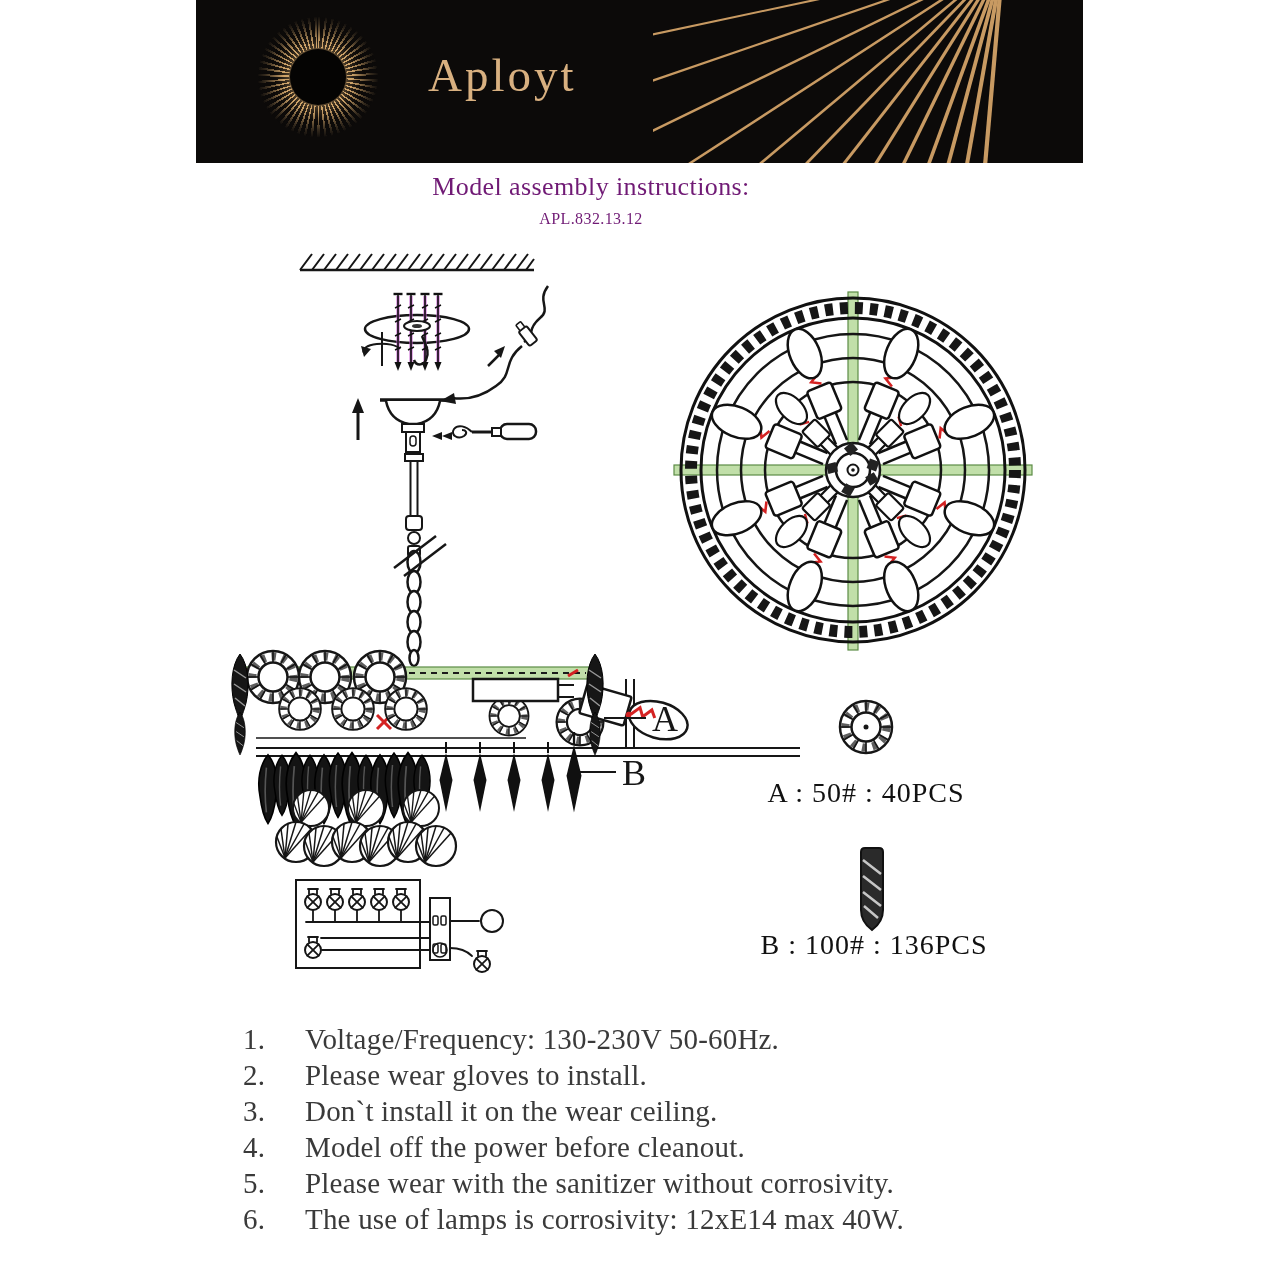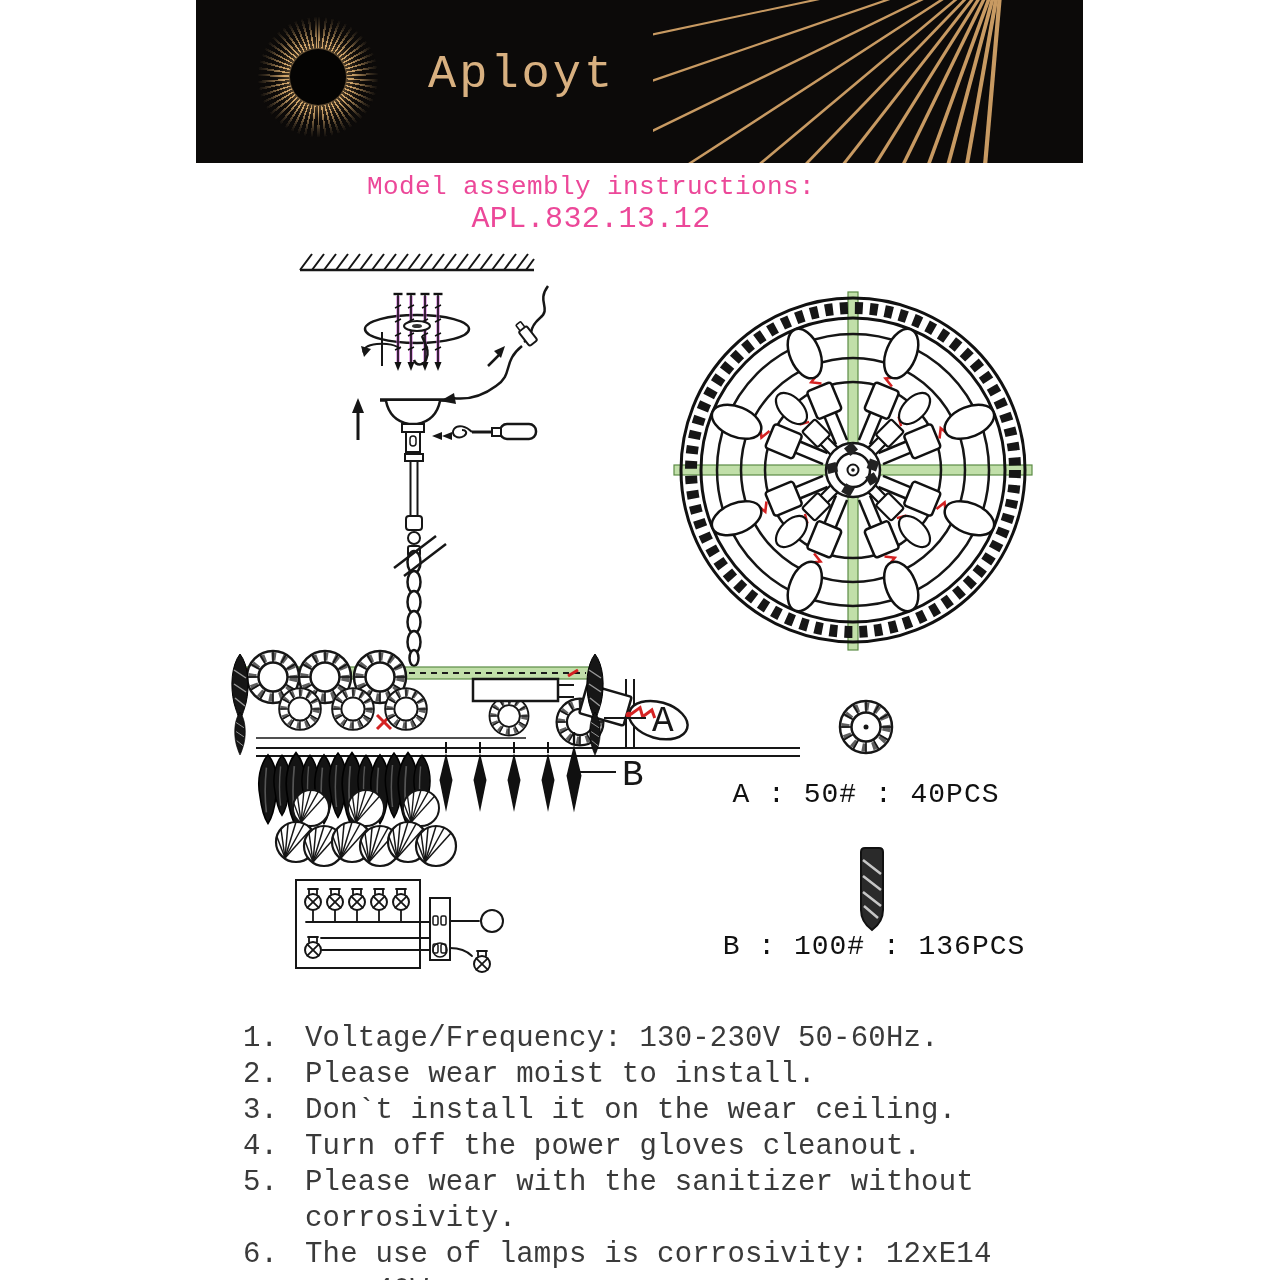--- a/index.html
+++ b/index.html
@@ -1,30 +1,30 @@
 <!DOCTYPE html>
 <html><head>
 <meta charset="utf-8">
 <style>
   html,body{margin:0;padding:0;background:#fff;}
   .page{position:relative;width:1280px;height:1280px;background:#fff;overflow:hidden;
-        font-family:Liberation Mono, monospace;}
+        font-family:Liberation Serif, serif;}
   .banner{position:absolute;left:196px;top:0;width:887px;height:163px;background:#0c0a09;overflow:hidden;}
   .starburst{position:absolute;left:62px;top:17px;width:120px;height:120px;border-radius:50%;
     background:
       radial-gradient(circle, rgba(12,10,9,0) 0 40%, rgba(12,10,9,.78) 62%, #0c0a09 72%),
       repeating-conic-gradient(rgba(214,170,110,.95) 0deg 2.4deg, rgba(12,10,9,0) 2.4deg 6.6deg);}
   .starburst::after{content:"";position:absolute;left:50%;top:50%;width:56px;height:56px;
     transform:translate(-50%,-50%);border-radius:50%;background:#050403;
     border:1px solid rgba(222,178,118,.4);box-shadow:0 0 14px 4px rgba(214,170,110,.45);}
   .brand{position:absolute;left:232px;top:48px;font-size:47px;letter-spacing:3px;color:#d8b080;}
   .corner-rays{position:absolute;right:0;top:0;}
-  .title-block{position:absolute;left:196px;top:171px;width:790px;text-align:center;color:#ec4899;}
+  .title-block{position:absolute;left:196px;top:171px;width:790px;text-align:center;color:#701a75;}
   .title-line{font-size:26px;letter-spacing:.4px;line-height:32px;}
-  .model-line{font-size:30px;letter-spacing:.4px;line-height:32px;}
+  .model-line{font-size:16px;letter-spacing:.4px;line-height:32px;}
   .diagram{position:absolute;left:196px;top:250px;}
   .instructions{position:absolute;left:243px;top:1021px;width:810px;color:#3a3a3a;
     font-size:29px;line-height:36px;letter-spacing:.2px;}
   .inst{display:flex;}
   .inst .num{width:62px;flex:none;}
   .inst .txt{flex:1;}
 </style>
 </head>
 <body>
 
@@ -323,29 +323,29 @@
     </g>
   </svg>
 
   <div class="instructions">
     <div class="inst">
       <span class="num">1.</span>
       <span class="txt">Voltage/Frequency: 130-230V 50-60Hz.</span>
     </div>
     <div class="inst">
       <span class="num">2.</span>
-      <span class="txt">Please wear moist to install.</span>
+      <span class="txt">Please wear gloves to install.</span>
     </div>
     <div class="inst">
       <span class="num">3.</span>
       <span class="txt">Don`t install it on the wear ceiling.</span>
     </div>
     <div class="inst">
       <span class="num">4.</span>
-      <span class="txt">Turn off the power gloves cleanout.</span>
+      <span class="txt">Model off the power before cleanout.</span>
     </div>
     <div class="inst">
       <span class="num">5.</span>
       <span class="txt">Please wear with the sanitizer without corrosivity.</span>
     </div>
     <div class="inst">
       <span class="num">6.</span>
       <span class="txt">The use of lamps is corrosivity: 12xE14 max 40W.</span>
     </div>
   </div>

